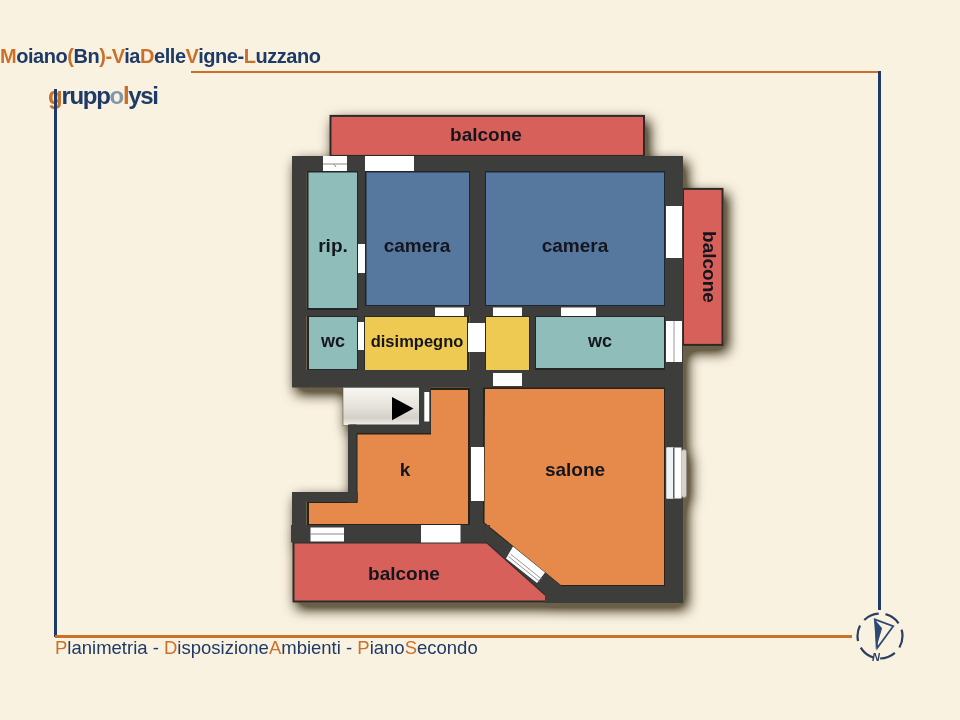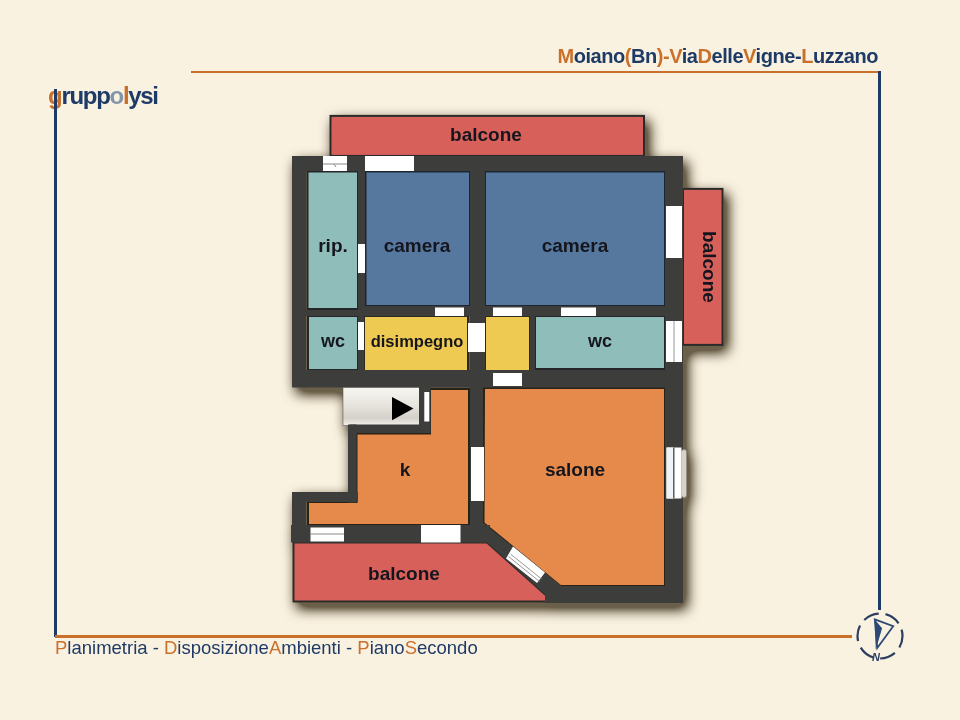--- a/index.html
+++ b/index.html
@@ -6,21 +6,21 @@
   body{width:960px;height:720px;background:#faf2e1;font-family:"Liberation Sans",sans-serif;position:relative;overflow:hidden;}
   .abs{position:absolute;}
 </style>
 </head>
 <body>
 
 <div class="abs" id="logo" style="left:48px;top:54px;font-size:24px;font-weight:bold;letter-spacing:-1.3px;color:#1e3a66;margin-top:28px;"><span style="color:#c9702b;">g</span>rupp<span style="color:#8195ab;">o</span><span style="color:#c9702b;">l</span>ysi</div>
 
 <div class="abs" style="left:191px;top:70.5px;width:688px;height:2.5px;background:#c9702b;"></div>
 
-<div class="abs" style="left:0;top:45px;width:878px;text-align:right;font-size:20px;font-weight:bold;letter-spacing:-0.45px;color:#1e3a66;"><span style="color:#c9702b;">M</span>oiano<span style="color:#c9702b;">(</span>Bn<span style="color:#c9702b;">)-V</span>ia<span style="color:#c9702b;">D</span>elle<span style="color:#c9702b;">V</span>igne-<span style="color:#c9702b;">L</span>uzzano</div>
+<div class="abs" style="left:0;top:45px;width:878px;text-align:left;font-size:20px;font-weight:bold;letter-spacing:-0.45px;color:#1e3a66;"><span style="color:#c9702b;">M</span>oiano<span style="color:#c9702b;">(</span>Bn<span style="color:#c9702b;">)-V</span>ia<span style="color:#c9702b;">D</span>elle<span style="color:#c9702b;">V</span>igne-<span style="color:#c9702b;">L</span>uzzano</div>
 
 <div class="abs" style="left:54px;top:89px;width:2.5px;height:548px;background:#1e3a66;"></div>
 
 <div class="abs" style="left:878px;top:71px;width:2.5px;height:539px;background:#1e3a66;"></div>
 
 <div class="abs" style="left:55px;top:635px;width:797px;height:2.5px;background:#c9702b;"></div>
 
 <div class="abs" style="left:55px;top:637px;font-size:18.5px;font-weight:normal;color:#1e3a66;"><span style="color:#c9702b;">P</span>lanimetria - <span style="color:#c9702b;">D</span>isposizione<span style="color:#c9702b;">A</span>mbienti - <span style="color:#c9702b;">P</span>iano<span style="color:#c9702b;">S</span>econdo</div>
 
 <svg class="abs" style="left:846px;top:600px;" width="70" height="75" viewBox="846 600 70 75">

